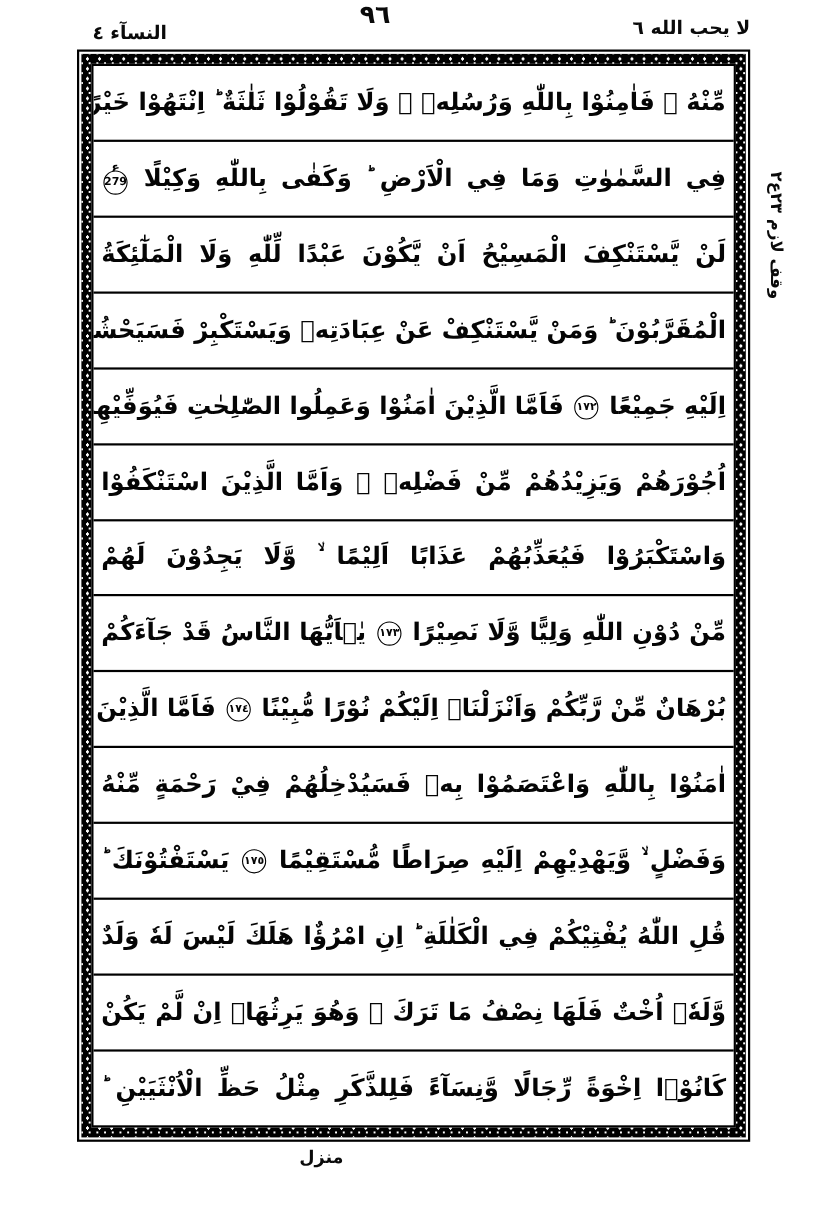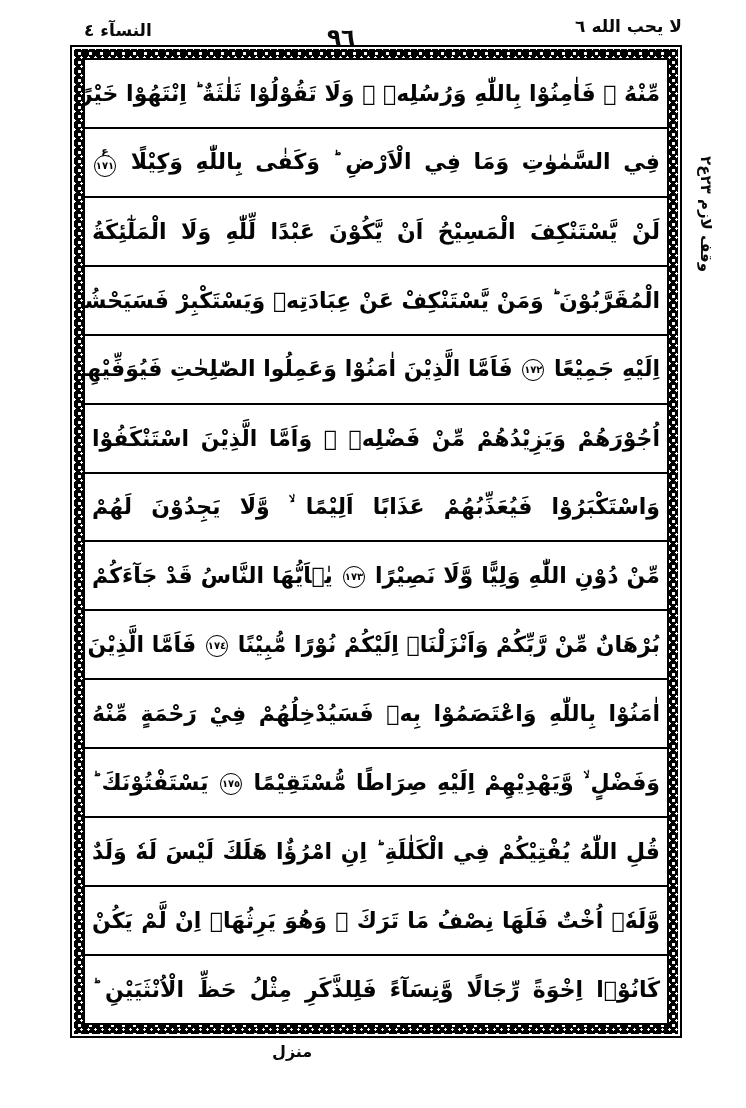--- a/index.html
+++ b/index.html
@@ -4,21 +4,21 @@
 <style>
   html,body{margin:0;padding:0;}
   body{
     width:746px;height:1108px;position:relative;overflow:hidden;
     background:#ffffff;color:#000;
     font-family:"DejaVu Sans", sans-serif;
   }
   
   .hdr{position:absolute;font-weight:700;color:#0a0a0a;}
   .hdr-left{left:84px;top:20px;font-size:17px;}
-  .hdr-center{left:0;right:64px;top:24px;text-align:center;font-size:23px;letter-spacing:2px;}
+  .hdr-center{left:0;right:64px;top:1px;text-align:center;font-size:23px;letter-spacing:2px;}
   .hdr-right{right:64px;top:16px;font-size:17px;}
   
   .frame{
     position:absolute;left:70px;top:45px;width:612px;height:993px;
     border:2px solid #000;padding:2px;background:#fff;box-sizing:border-box;
   }
   .ornament{
     width:100%;height:100%;box-sizing:border-box;padding:9px;
     background-color:#000;
     background-image:radial-gradient(circle, #fff 1.4px, rgba(255,255,255,0) 1.6px),
@@ -67,21 +67,21 @@
 
 <div class="frame">
   <div class="ornament">
     <div class="content">
         <div class="row">
           <div class="row-text"><span>مِّنْهُ ۚ فَاٰمِنُوْا بِاللّٰهِ وَرُسُلِهٖ ۚ وَلَا تَقُوْلُوْا ثَلٰثَةٌ ؕ اِنْتَهُوْا خَيْرًا</span> </div>
         </div>
         <div class="row">
           <div class="row-text"><span>فِي السَّمٰوٰتِ وَمَا فِي الْاَرْضِ ؕ وَكَفٰى بِاللّٰهِ وَكِيْلًا</span> <span class="medallion-wrap">
               <span class="ruku">ع</span>
-              <span class="medallion">١٧١</span>
+              <span class="medallion">279</span>
             </span> </div>
         </div>
         <div class="row">
           <div class="row-text"><span>لَنْ يَّسْتَنْكِفَ الْمَسِيْحُ اَنْ يَّكُوْنَ عَبْدًا لِّلّٰهِ وَلَا الْمَلٰٓئِكَةُ</span> </div>
         </div>
         <div class="row">
           <div class="row-text"><span>الْمُقَرَّبُوْنَ ؕ وَمَنْ يَّسْتَنْكِفْ عَنْ عِبَادَتِهٖ وَيَسْتَكْبِرْ فَسَيَحْشُرُهُمْ</span> </div>
         </div>
         <div class="row">
           <div class="row-text"><span>اِلَيْهِ جَمِيْعًا</span> <span class="medallion-wrap">

